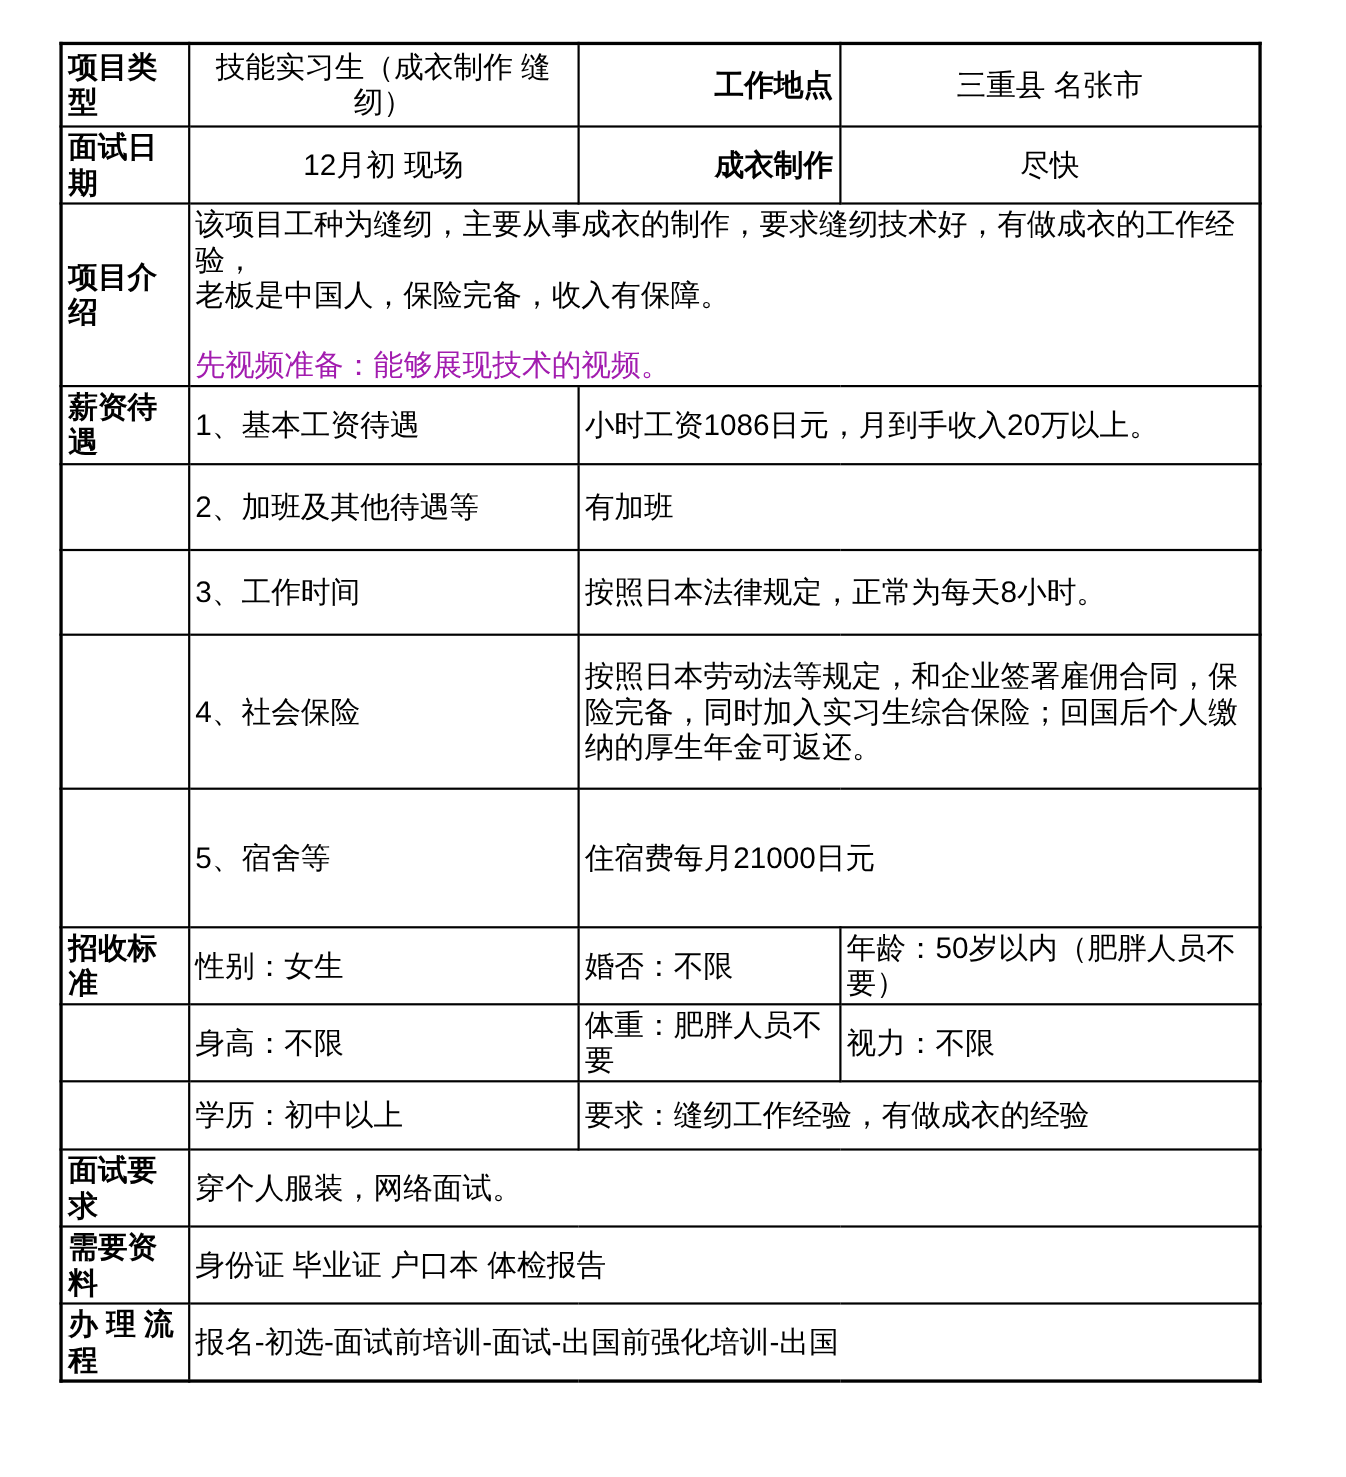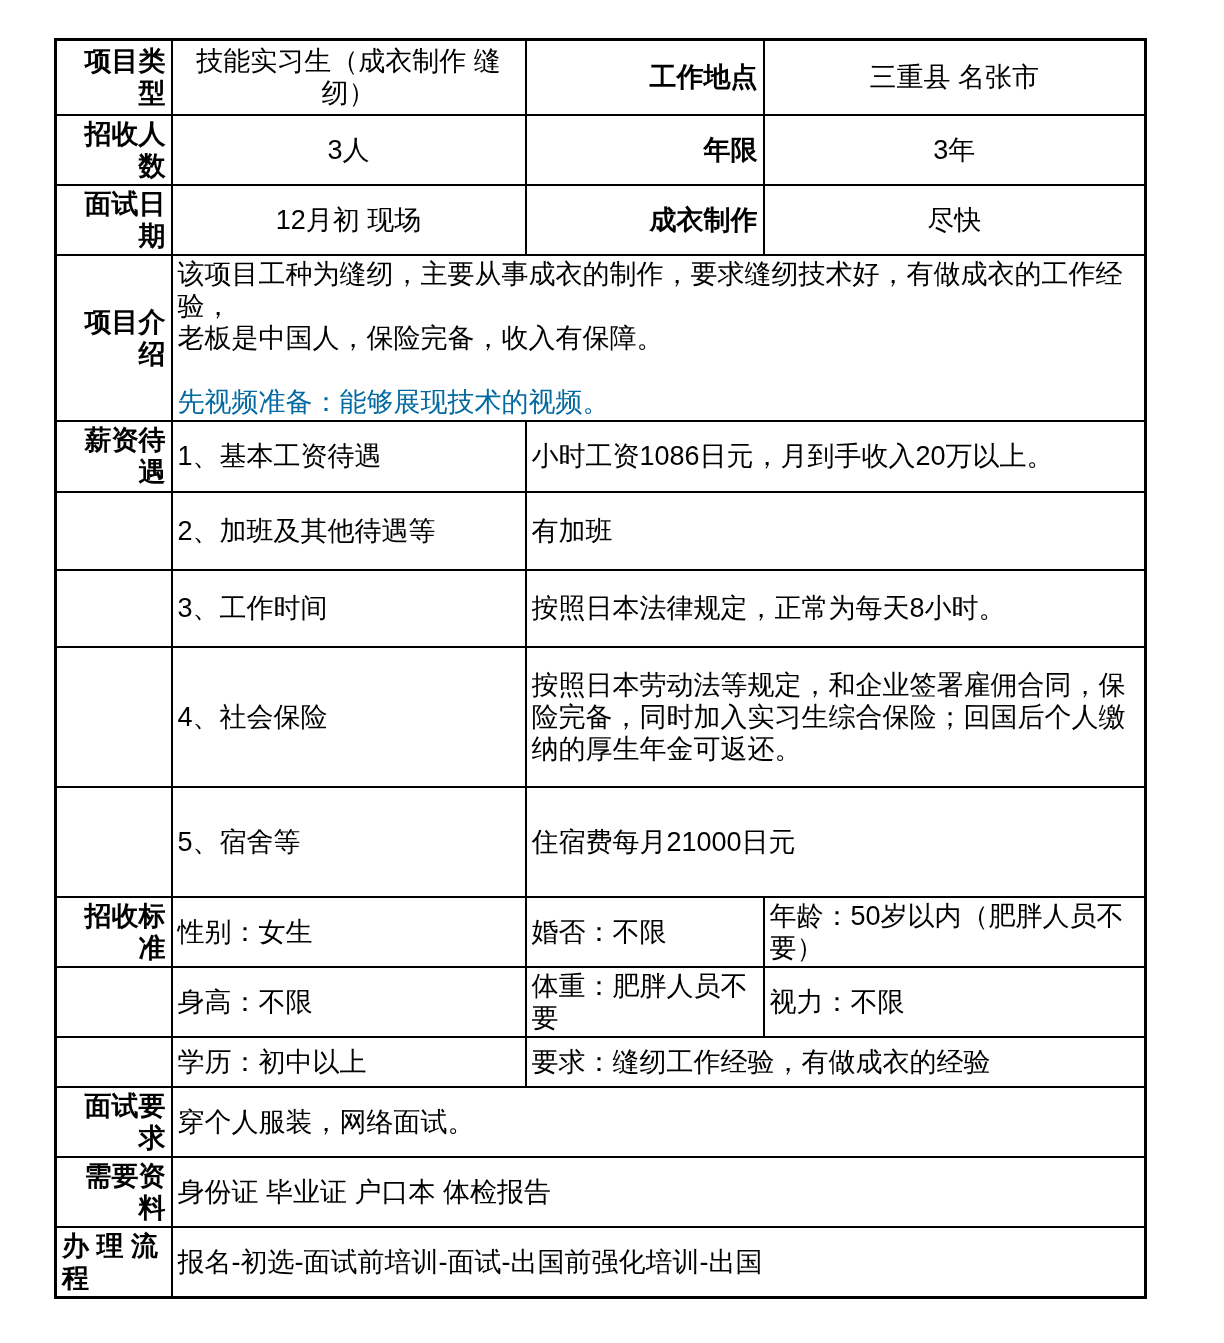--- a/index.html
+++ b/index.html
@@ -15,52 +15,46 @@
   }
   table.doc td{
     border:2px solid #000;
     font-size:27px;line-height:32px;
     padding:2px 5px;
     vertical-align:middle;
     overflow:hidden;
     word-break:normal;
   }
   td.lbl{
-    font-weight:bold;text-align:right;font-size:26px;padding:2px 1px;
+    font-weight:bold;text-align:left;font-size:26px;padding:2px 1px;
   }
   td.hdr{font-weight:bold;text-align:right;font-size:26px;}
   td.ctr{text-align:center;}
   td.top{vertical-align:top;}
   td.tl{text-align:left;}
   .blankline{min-height:32px;}
-  .rednote{color:#0369a1;}
+  .rednote{color:#a21caf;}
 </style>
 </head>
 <body>
 
 <table class="doc">
   <colgroup>
     <col style="width:116px">
       <col style="width:354px">
       <col style="width:238px">
       <col style="width:382px">
   </colgroup>
 
   <tbody>
       <tr style="height:75px">
     <td class="lbl">项目类型</td>
     <td class="ctr">技能实习生（成衣制作 缝纫）</td>
     <td class="hdr">工作地点</td>
     <td class="ctr">三重县 名张市</td>
-  </tr>
-  <tr style="height:65px">
-    <td class="lbl">招收人数</td>
-    <td class="ctr">3人</td>
-    <td class="hdr">年限</td>
-    <td class="ctr">3年</td>
   </tr>
   <tr style="height:58px">
     <td class="lbl">面试日期</td>
     <td class="ctr">12月初 现场</td>
     <td class="hdr">成衣制作</td>
     <td class="ctr">尽快</td>
   </tr>
 
   <tr style="height:163px">
     <td class="lbl">项目介绍</td>
@@ -85,39 +79,39 @@
   <tr style="height:77px">
     <td class="lbl"></td>
     <td>3、工作时间</td>
     <td colspan="2">按照日本法律规定，正常为每天8小时。</td>
   </tr>
   <tr style="height:140px">
     <td class="lbl"></td>
     <td>4、社会保险</td>
     <td colspan="2">按照日本劳动法等规定，和企业签署雇佣合同，保险完备，同时加入实习生综合保险；回国后个人缴纳的厚生年金可返还。</td>
   </tr>
-  <tr style="height:110px">
+  <tr style="height:126px">
     <td class="lbl"></td>
     <td>5、宿舍等</td>
     <td colspan="2">住宿费每月21000日元</td>
   </tr>
 
   <tr style="height:60px">
     <td class="lbl">招收标准</td>
     <td>性别：女生</td>
     <td>婚否：不限</td>
     <td>年龄：50岁以内（肥胖人员不要）</td>
   </tr>
   <tr style="height:65px">
     <td class="lbl"></td>
     <td>身高：不限</td>
     <td>体重：肥胖人员不要</td>
     <td>视力：不限</td>
   </tr>
-  <tr style="height:50px">
+  <tr style="height:62px">
     <td class="lbl"></td>
     <td>学历：初中以上</td>
     <td colspan="2">要求：缝纫工作经验，有做成衣的经验</td>
   </tr>
 
   <tr style="height:64px">
     <td class="lbl">面试要求</td>
     <td colspan="3">穿个人服装，网络面试。</td>
   </tr>
   <tr style="height:61px">

